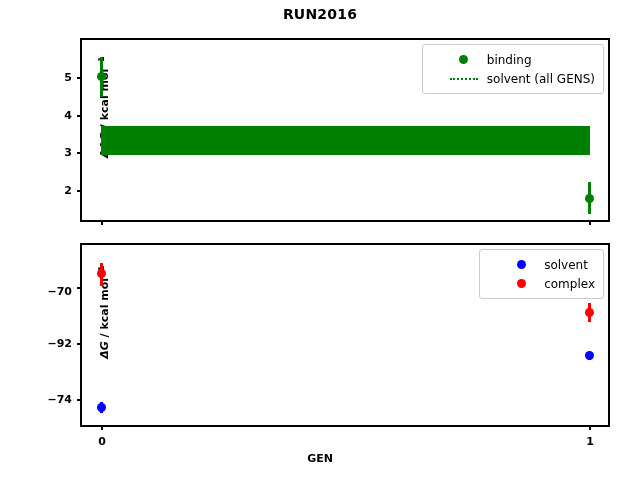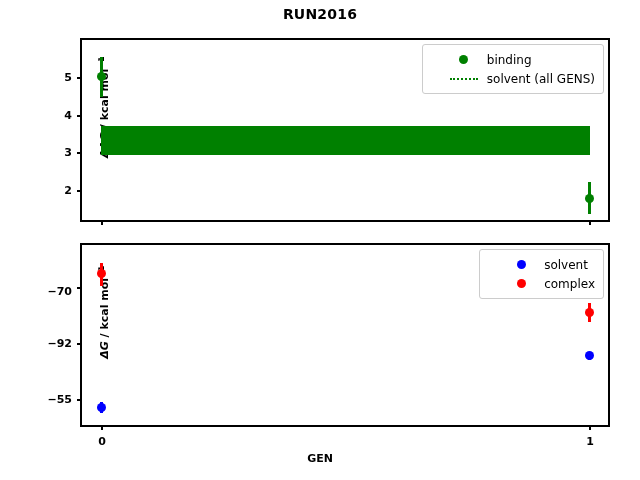--- a/index.html
+++ b/index.html
@@ -125,21 +125,21 @@
       <span class="ital">ΔG</span><span> / kcal mol</span><sup>−1</sup>
     </div>
 
     <div class="ytick" style="top:42px;"></div>
     <div class="ylab-wrap" style="left:-56px;top:28px;margin-top:12px;">−70</div>
 
     <div class="ytick" style="top:98px;"></div>
     <div class="ylab-wrap" style="left:-56px;top:92px;">−92</div>
 
     <div class="ytick" style="top:154px;"></div>
-    <div class="ylab-wrap" style="left:-56px;top:148px;">−55</div>
+    <div class="ylab-wrap" style="left:-56px;top:148px;">−74</div>
 
     <div class="xtick" style="left:19px;"></div>
     <div class="xticklabel" style="left:0px;top:190px;">0</div>
 
     <div class="xtick" style="left:507px;"></div>
     <div class="xticklabel" style="left:488px;top:190px;">1</div>
 
     <div class="plotarea">
 
       <div style="color:#ff0000;">

